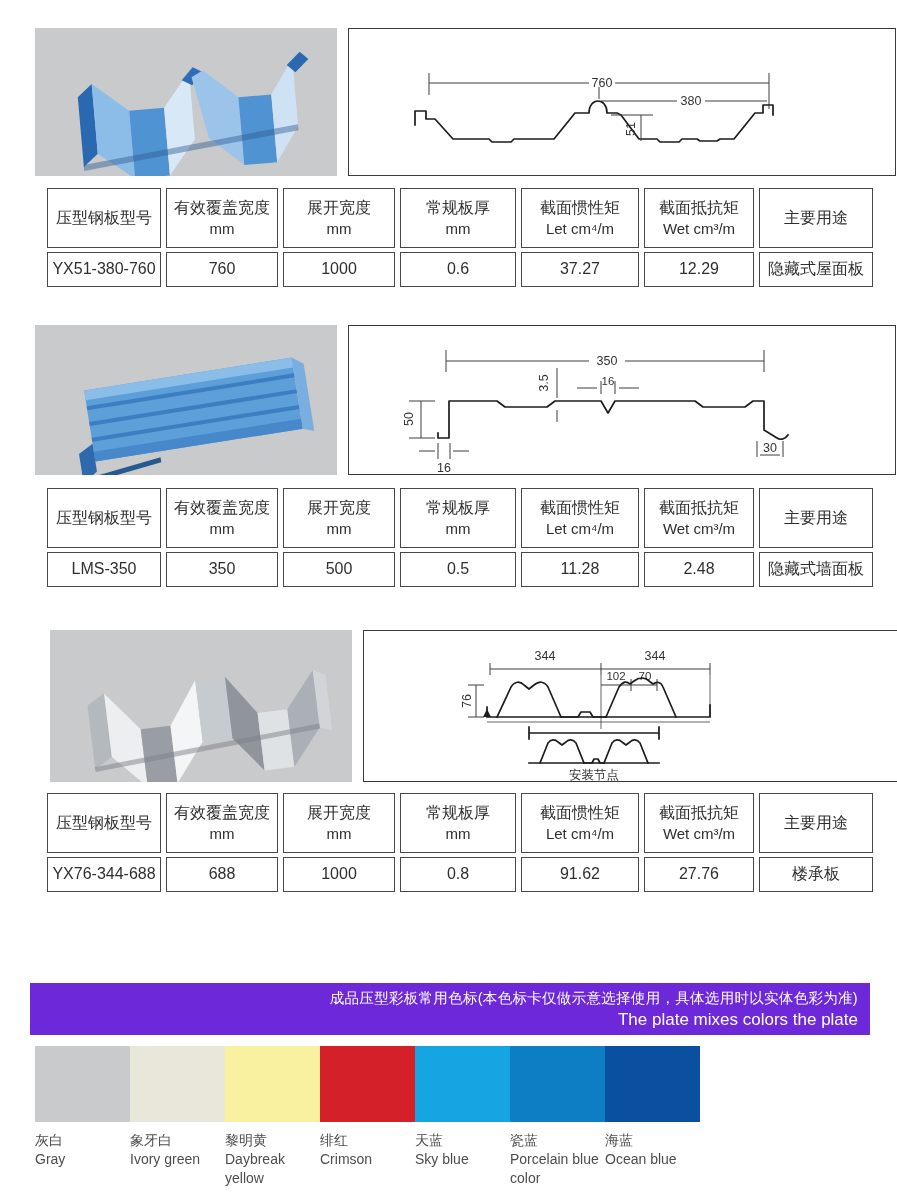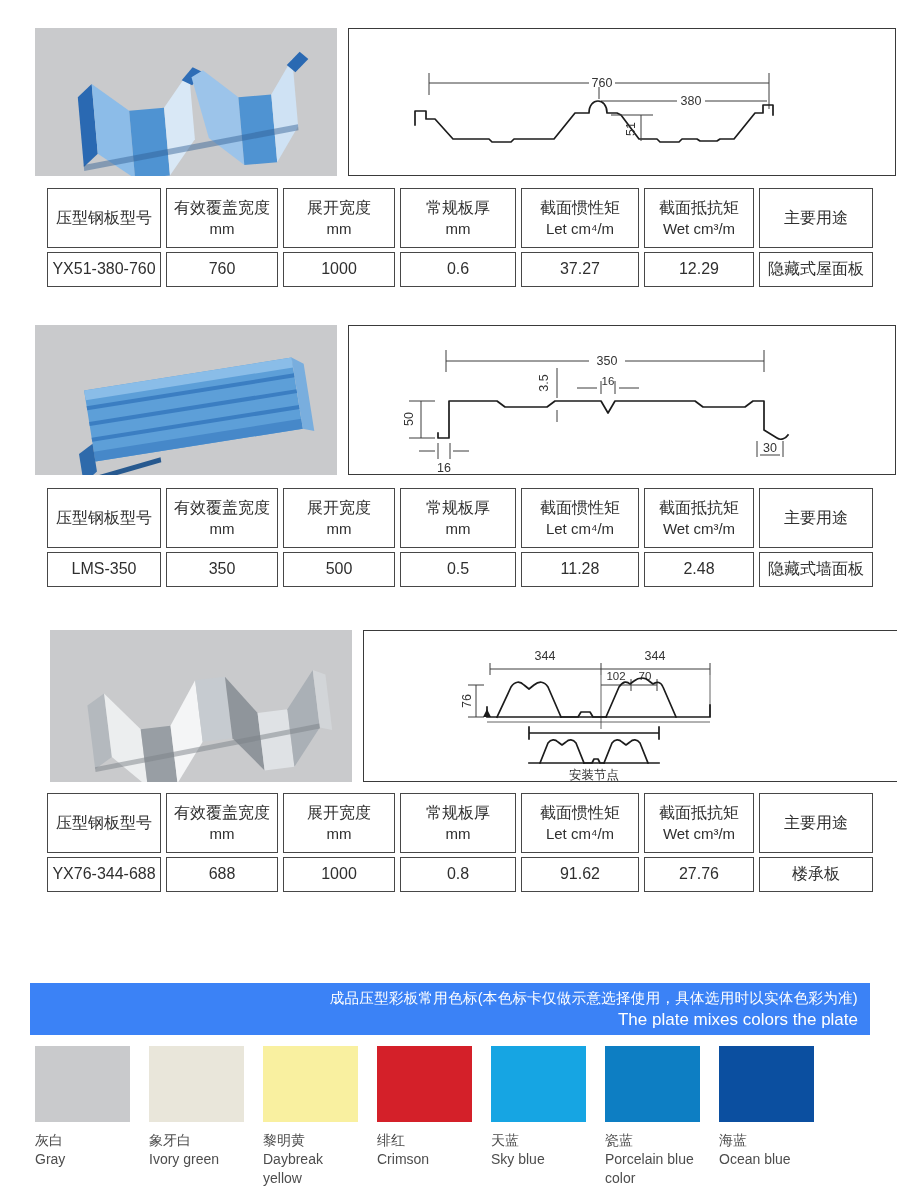--- a/index.html
+++ b/index.html
@@ -24,21 +24,21 @@
   .dim{fill:none;stroke:#3c3c3c;stroke-width:1;}
   .thin{fill:none;stroke:#3c3c3c;stroke-width:0.8;}
   .dimtxt{font-family:"Liberation Sans",sans-serif;font-size:12.5px;fill:#333;}
   .dimtxt.small{font-size:11.5px;}
   
   .banner{width:840px;height:52px;display:flex;flex-direction:column;justify-content:center;
           align-items:flex-end;padding-right:12px;box-sizing:border-box;color:#fff;}
   .banner .zh{font-size:14.5px;letter-spacing:0.3px;}
   .banner .en{font-size:17px;margin-top:2px;}
   
-  .swatch-row{display:flex;gap:19px;width:840px;}
+  .swatch-row{display:flex;gap:0;width:840px;}
   .swatch-card{width:95px;flex:0 0 95px;}
   .swatch{width:95px;height:76px;}
   .swatch-label{margin-top:9px;font-size:14px;color:#4d4d4d;line-height:1.35;}
 </style>
 </head>
 <body>
 
 <div class="abs sec-row" style="left:35px;top:28px;height:148px;">
   <div class="photo" style="height:148px;">
     <svg width="302" height="148" viewBox="0 0 302 148">
@@ -254,21 +254,21 @@
     </div>
   <div class="cell data">YX76-344-688</div>
   <div class="cell data">688</div>
   <div class="cell data">1000</div>
   <div class="cell data">0.8</div>
   <div class="cell data">91.62</div>
   <div class="cell data">27.76</div>
   <div class="cell data">楼承板</div>
 </div>
 
-<div class="abs banner" style="left: 30px; top: 983px; background: #3b82f6;">
+<div class="abs banner" style="left: 30px; top: 983px; background: #6d28d9;">
   <div class="zh">成品压型彩板常用色标(本色标卡仅做示意选择使用，具体选用时以实体色彩为准)</div>
   <div class="en">The plate mixes colors the plate</div>
 </div>
 
 <div class="abs swatch-row" style="left:35px;top:1046px;">
   <div class="swatch-card">
     <div class="swatch" style="background: rgb(201, 202, 204);"></div>
     <div class="swatch-label">
         <div>灰白</div>
         <div>Gray</div>

